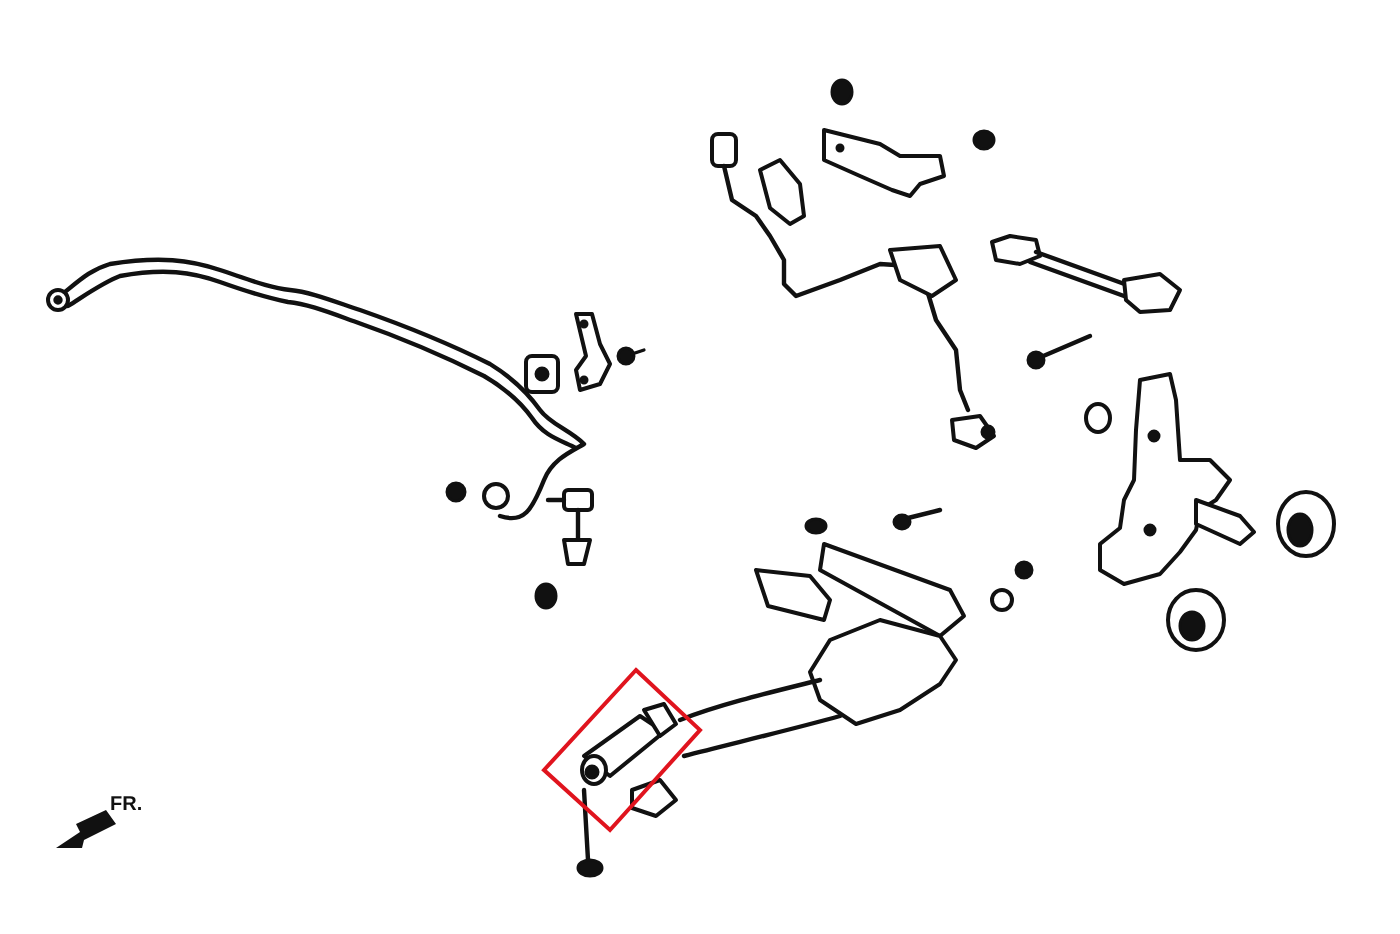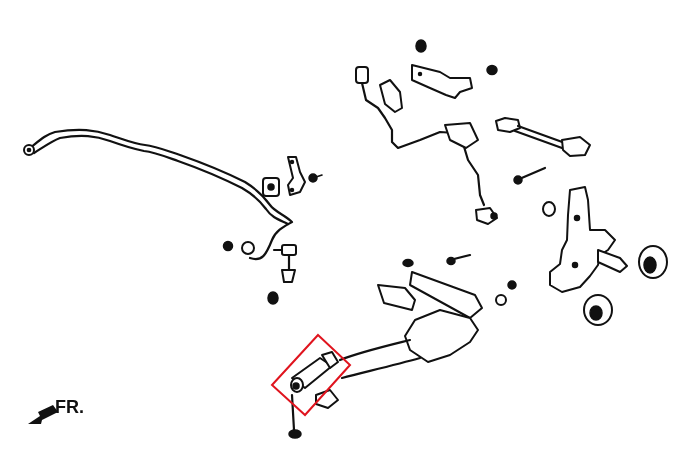--- a/index.html
+++ b/index.html
@@ -1,18 +1,18 @@
 <!DOCTYPE html>
 <html><head>
 <meta charset="utf-8">
 <style>
   html, body { margin: 0; padding: 0; background: #ffffff; }
   body { width: 700px; height: 467px; position: relative; overflow: hidden; font-family: "Liberation Sans", sans-serif; }
   #diagram { position: absolute; left: 0; top: 0; width: 700px; height: 467px; }
-  .fr-label { position: absolute; left: 55px; top: 397px; font-size: 18px; font-weight: bold; color: #111; letter-spacing: 0px; }
+  .fr-label { position: absolute; left: 55px; top: 397px; font-size: 10px; font-weight: bold; color: #111; letter-spacing: 0px; }
   svg .ln { fill: none; stroke: #111; stroke-width: 2.2; stroke-linecap: round; stroke-linejoin: round; }
   svg .ln-thin { fill: none; stroke: #111; stroke-width: 1.6; stroke-linecap: round; stroke-linejoin: round; }
   svg .solid { fill: #111; stroke: #111; stroke-width: 1.5; }
   svg .part { fill: #fff; stroke: #111; stroke-width: 2; stroke-linejoin: round; }
 </style>
 </head>
 <body>
 
 <div id="diagram">
 <svg width="700" height="467" viewBox="0 0 700 467" xmlns="http://www.w3.org/2000/svg">

